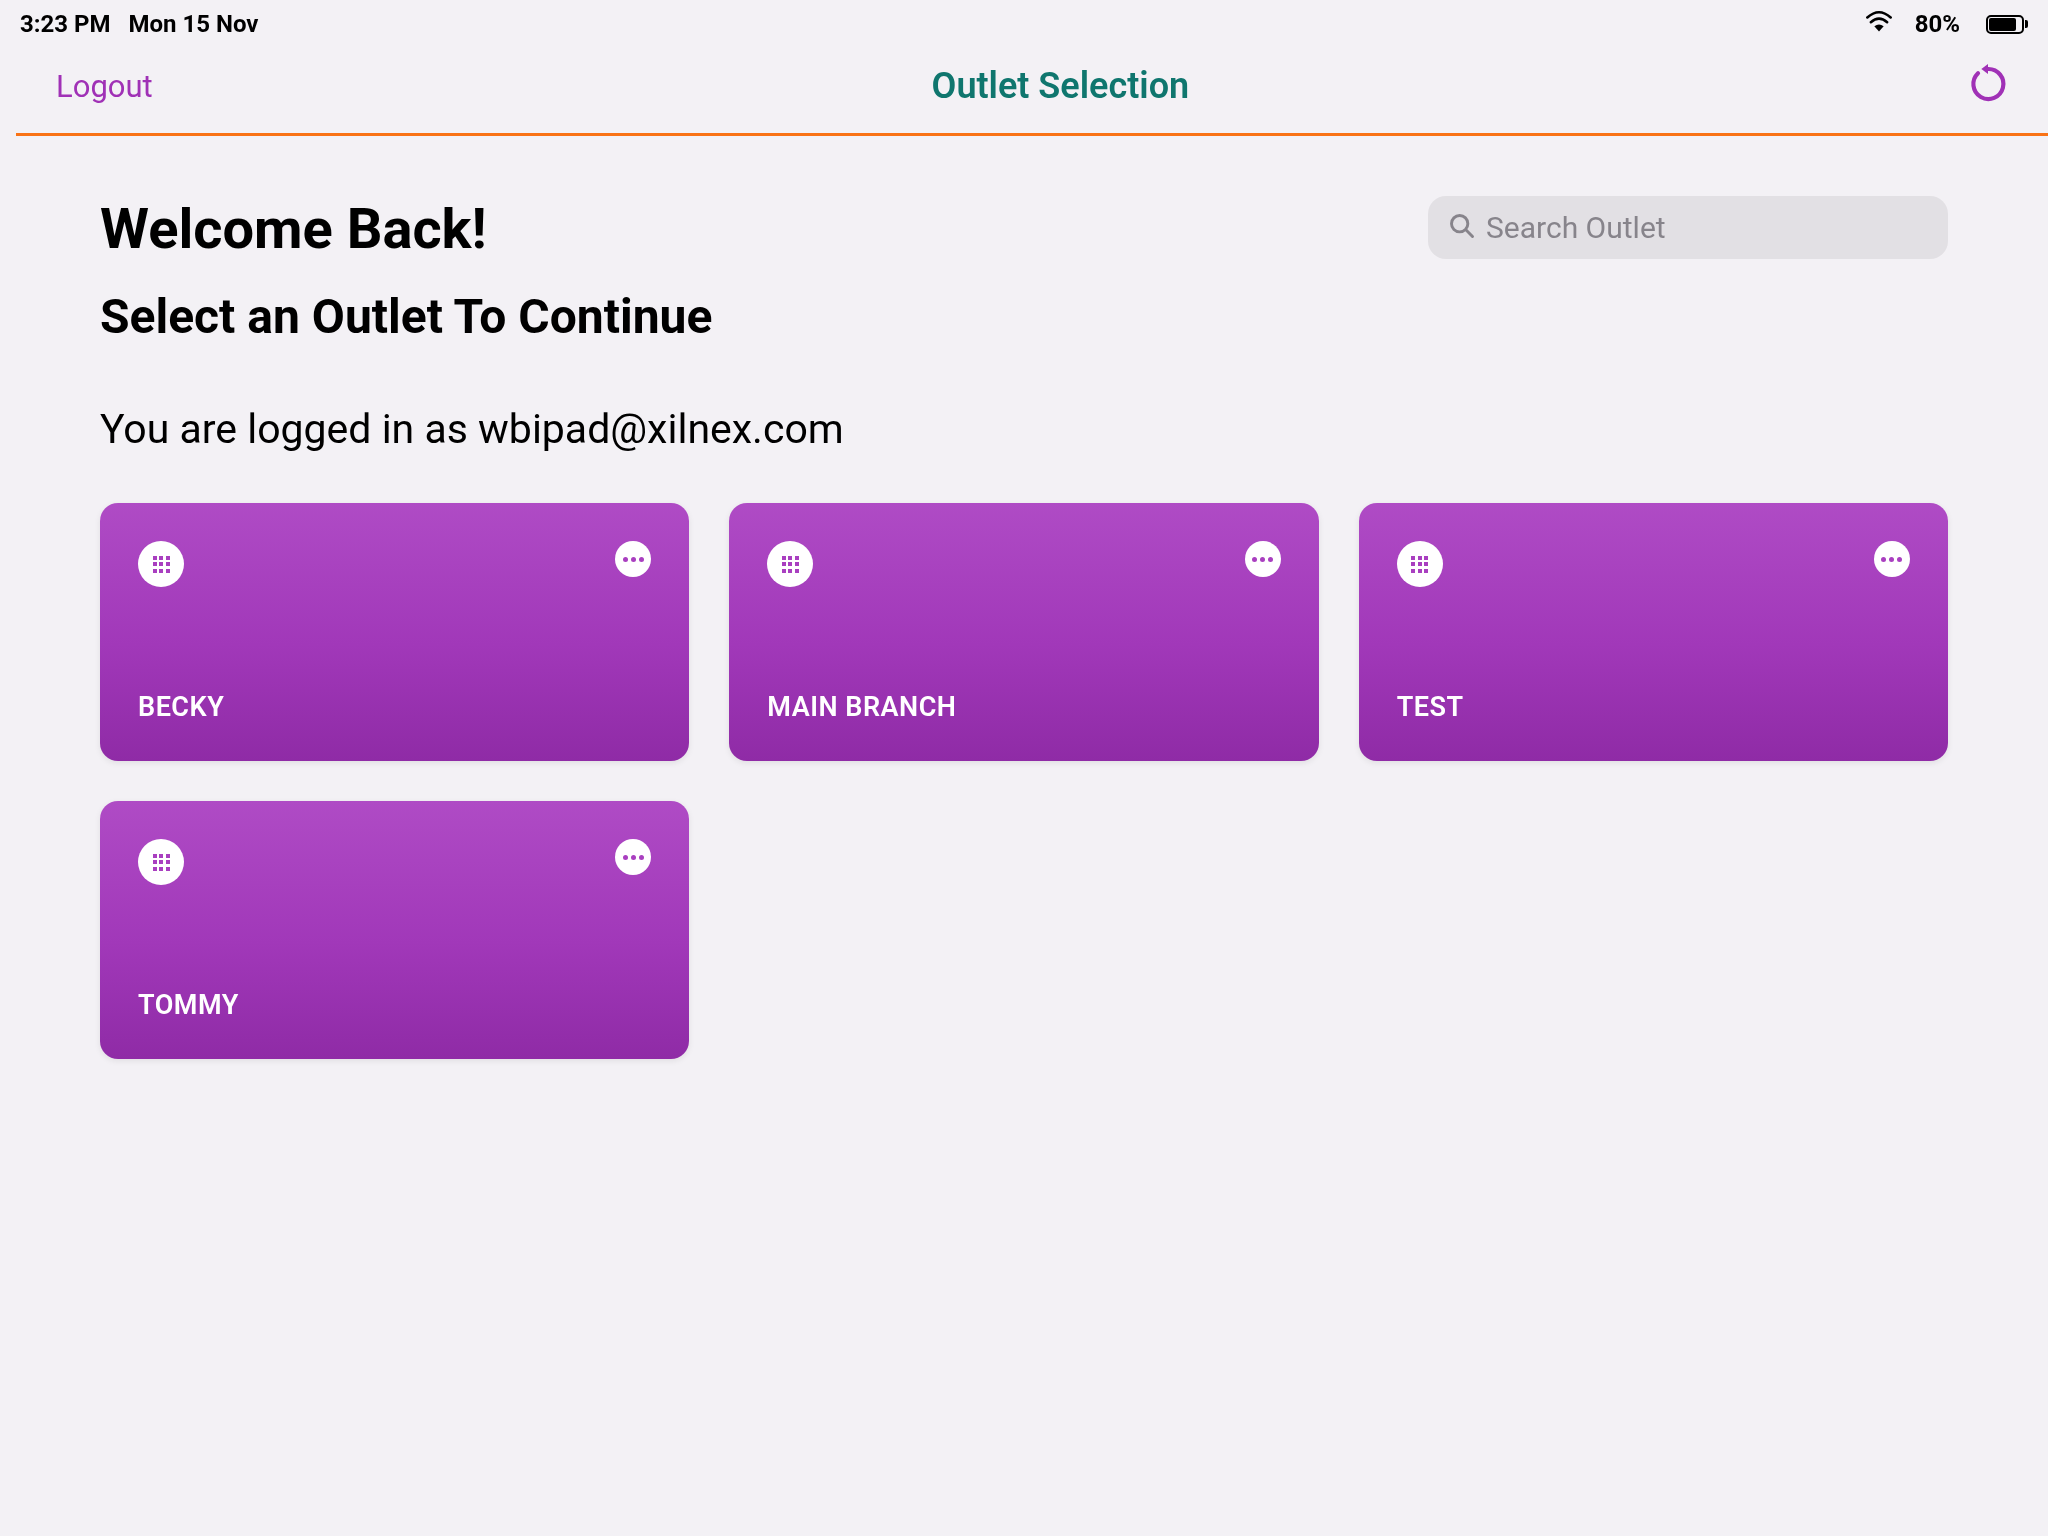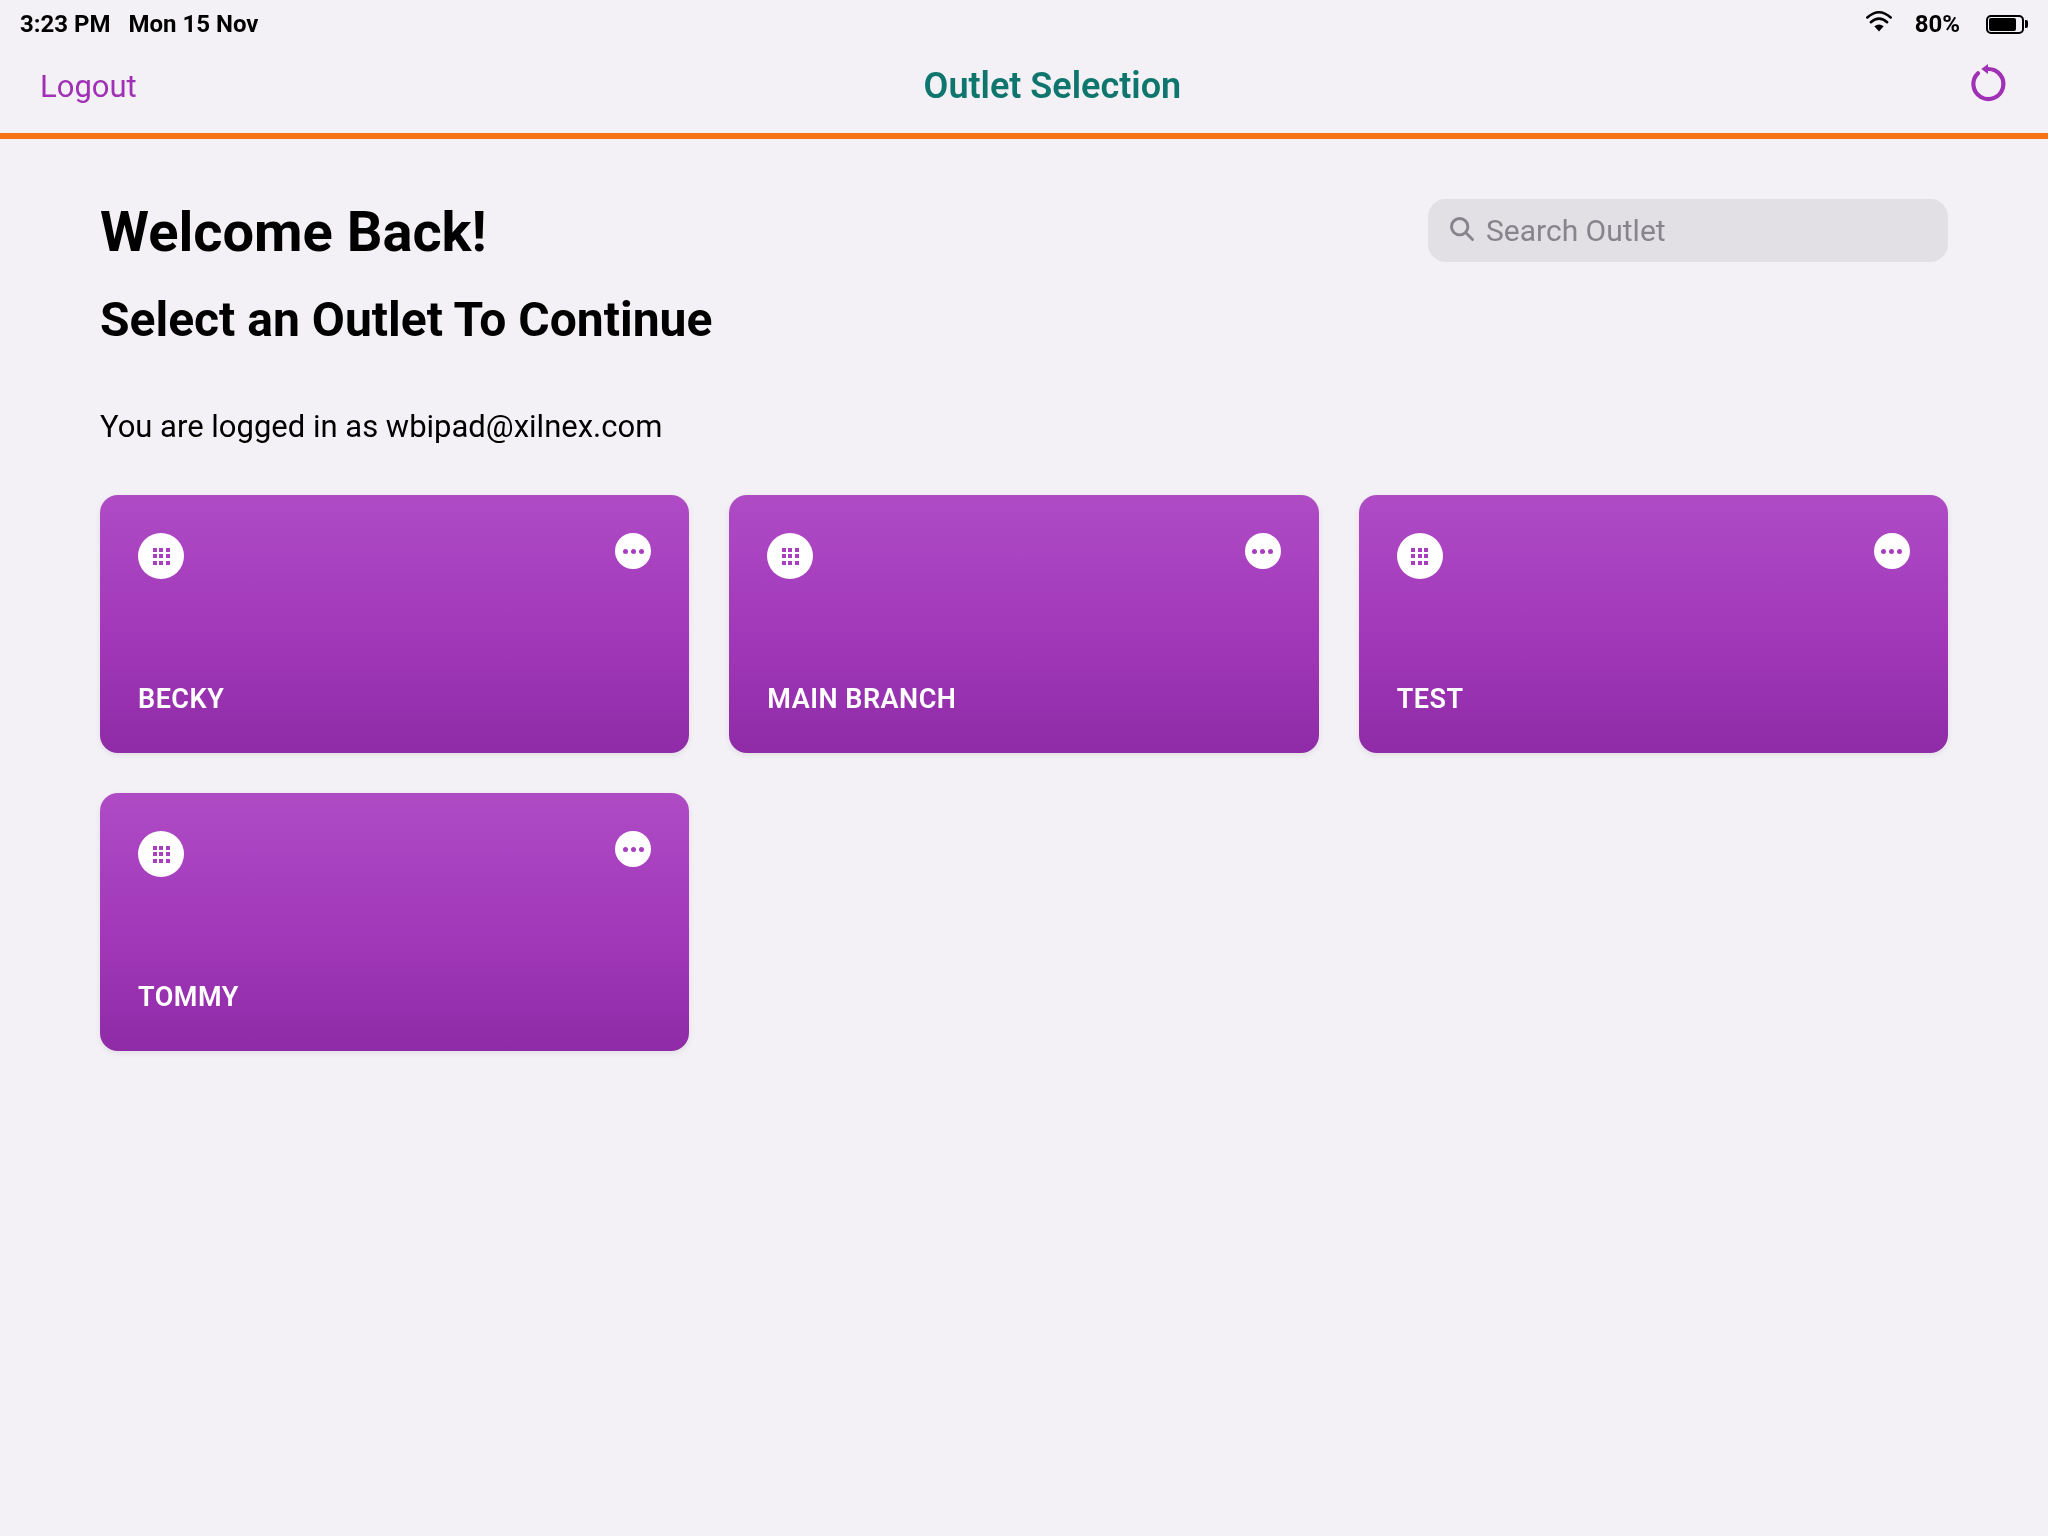--- a/index.html
+++ b/index.html
@@ -73,22 +73,23 @@
       border-radius: 0 2px 2px 0;
       margin-left: 1px;
     }
     
     
     .nav-bar {
       display: flex;
       justify-content: space-between;
       align-items: center;
       padding: 20px 40px 25px 40px;
-      border-bottom: 6px solid #f97316;
+      border-bottom: 3px solid #f97316;
       background: #f3f1f5;
+      margin-left: 16px;
     }
     
     .nav-left {
       color: #a031b6;
       font-size: 31px;
       font-weight: 400;
     }
     
     .nav-title {
       font-size: 36px;
@@ -119,21 +120,21 @@
     }
     
     .subtitle-text {
       font-size: 48px;
       font-weight: 700;
       color: #000;
       margin-bottom: 60px;
     }
     
     .logged-in-text {
-      font-size: 31px;
+      font-size: 41px;
       font-weight: 400;
       color: #000;
       margin-bottom: 50px;
     }
     
     .search-box {
       display: flex;
       align-items: center;
       background: #e2e0e4;
       border-radius: 18px;

